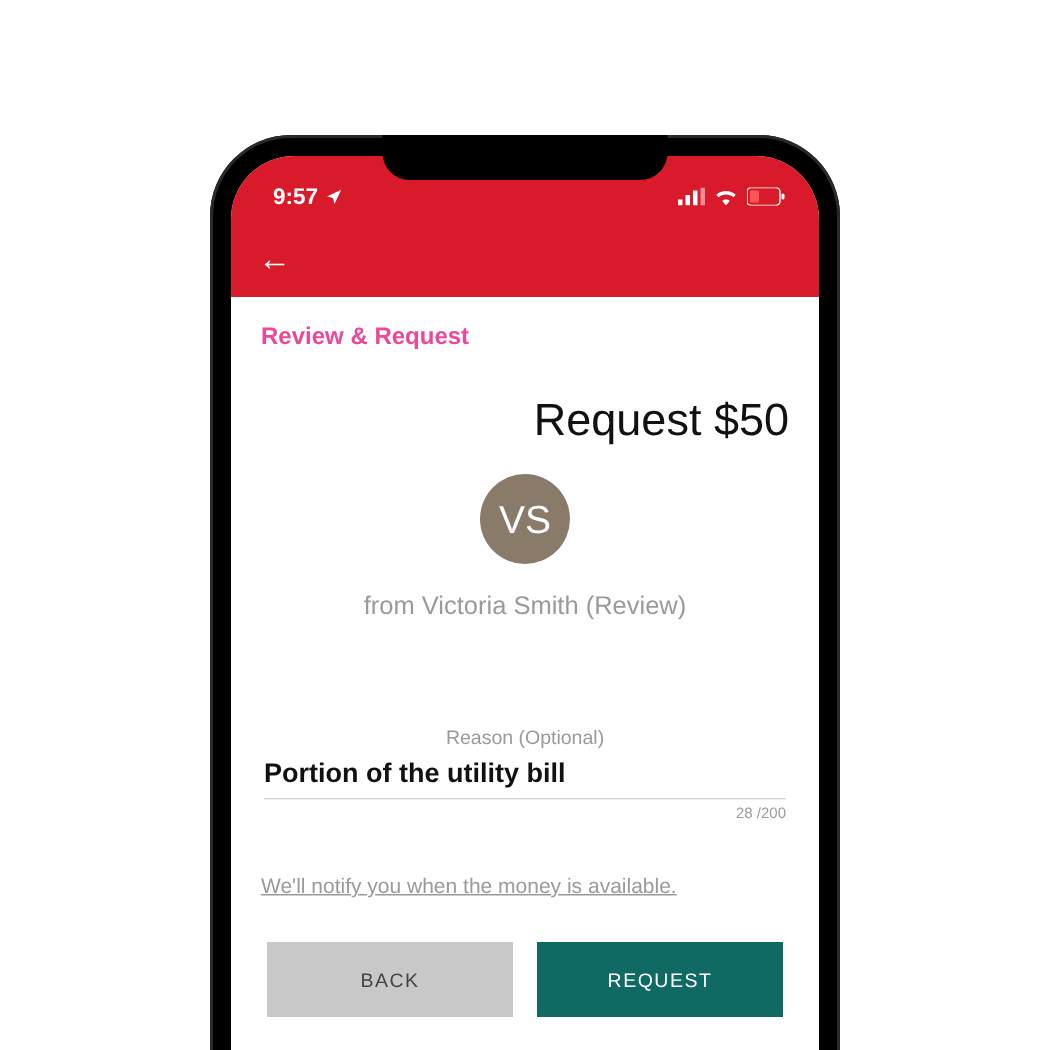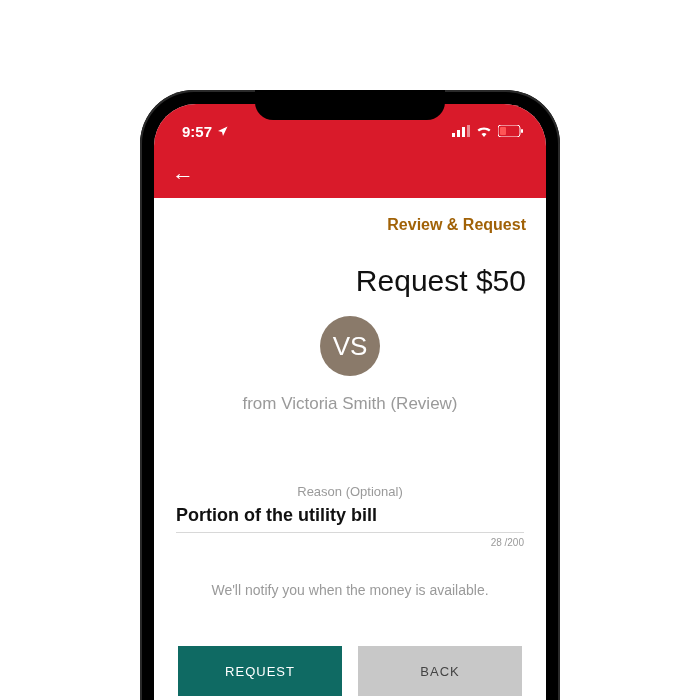--- a/index.html
+++ b/index.html
@@ -61,23 +61,22 @@
     background: #d91a2a;
     display: flex;
     align-items: center;
     padding: 0 18px;
   }
   .back-arrow { color: #fff; font-size: 22px; line-height: 1; }
   .content { padding: 18px 20px 0 20px; }
   .page-title {
     font-size: 16px;
     font-weight: 600;
-    color: #a16207;
+    color: #ec4899;
     margin-bottom: 30px;
-    text-align: right;
   }
   .amount {
     text-align: right;
     font-size: 30px;
     font-weight: 400;
     color: #111;
     margin-bottom: 18px;
   }
   .avatar {
     width: 60px;
@@ -120,25 +119,25 @@
     font-family: inherit;
   }
   .char-count {
     text-align: right;
     font-size: 10px;
     color: #9a9a9a;
     margin-top: 4px;
     padding-right: 2px;
   }
   .note {
-    text-align: center;
     color: #9a9a9a;
     font-size: 14px;
     margin-top: 34px;
-    margin-bottom: 48px;
+    margin-bottom: 30px;
+    text-decoration: underline;
   }
   .button-row {
     display: flex;
     gap: 16px;
     padding: 0 4px;
   }
   .btn {
     flex: 1;
     height: 50px;
     border: none;
@@ -207,19 +206,19 @@
 
       <div class="reason-label">Reason (Optional)</div>
       <div class="reason-field">
         <input class="reason-input" type="text" value="Portion of the utility bill" style="">
       </div>
       <div class="char-count">28 /200</div>
 
       <div class="note">We'll notify you when the money is available.</div>
 
       <div class="button-row">
+        <button class="btn btn-back">BACK</button>
         <button class="btn btn-request">REQUEST</button>
-        <button class="btn btn-back">BACK</button>
       </div>
     </div>
 
   </div>
 </div>
 
 </body></html>

